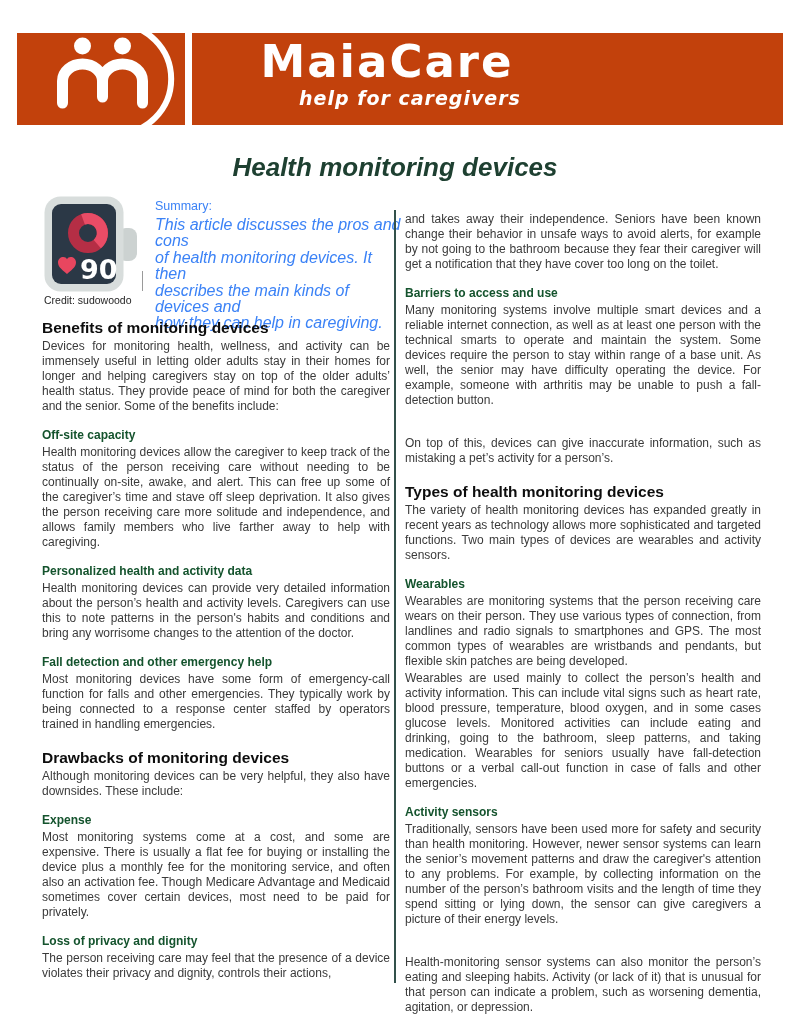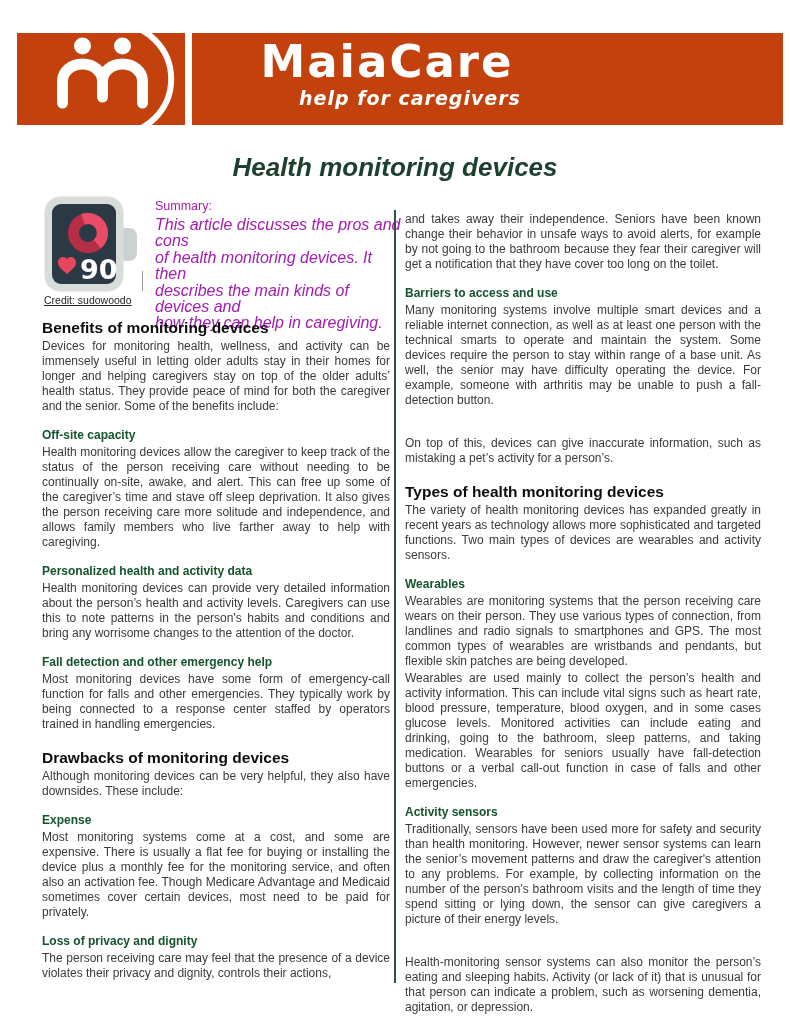--- a/index.html
+++ b/index.html
@@ -13,25 +13,25 @@
   .logo-strip { position:absolute; left:168px; top:0; width:7px; height:92px; background:#ffffff; }
   .brand-group { position:absolute; left:170px; top:0; width:400px; height:92px; text-align:center; color:#ffffff; }
   .brand { font-family:"DejaVu Sans", sans-serif; font-weight:bold; font-size:45px; line-height:58px; letter-spacing:2px; }
   .tagline { font-family:"DejaVu Sans", sans-serif; font-weight:bold; font-style:italic; font-size:19px; line-height:21px; margin-top:-3px; margin-left:46px; letter-spacing:1px; }
 
   
   .title { position:absolute; left:0; top:152px; width:790px; text-align:center; font-size:26px; font-weight:bold; color:#1e4031;font-style:italic; }
 
   
   .watch { position:absolute; left:44px; top:195px; }
-  .credit { position:absolute; left:44px; top:294px; font-size:10.5px; color:#262626;text-decoration:underline; }
+  .credit { position:absolute; left:44px; top:294px; font-size:10.5px; color:#262626; }
   .edge-mark { position:absolute; left:142px; top:271px; width:1px; height:20px; background:#9a9a9a; }
 
   
-  .summary { position:absolute; left:155px; top:198px; width:252px; color:#a21caf; }
+  .summary { position:absolute; left:155px; top:198px; width:252px; color:#3b82f6; }
   .summary-label { font-size:12.5px; line-height:17px; margin-bottom:2px; }
   .summary-line { font-size:16px; font-style:italic; line-height:16.4px; }
 
   
   .divider { position:absolute; left:394px; top:210px; width:2px; height:773px; background:#33514b; }
   .col { position:absolute; font-size:12px; line-height:15px; color:#3a3a3a; }
   .col-left  { left:42px;  top:318px; width:348px; }
   .col-right { left:405px; top:210px; width:356px; }
   .col p  { text-align:justify; margin-top:2px; }
   .col p.gap  { margin-top:28px; }

